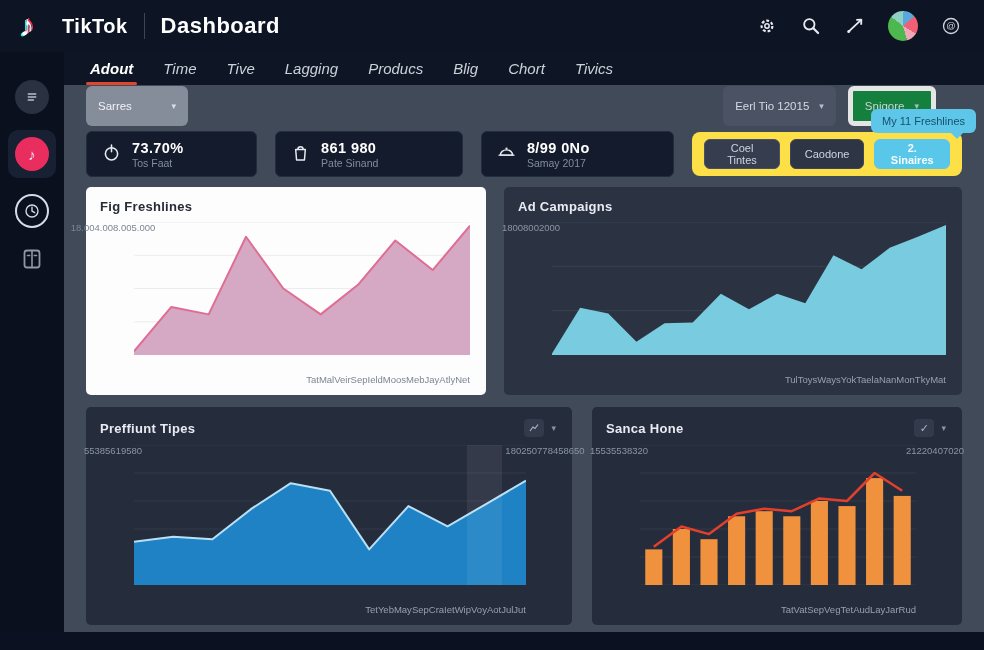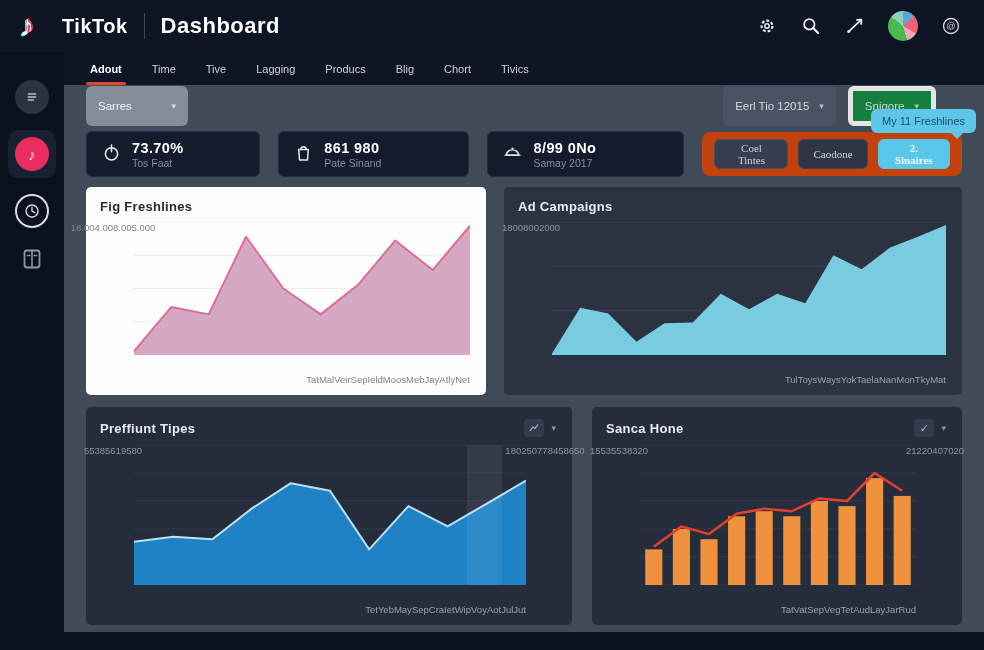--- a/index.html
+++ b/index.html
@@ -29,42 +29,42 @@
   .circ.outline { border:2px solid #d7dce4; }
   .active-wrap { width:48px; height:48px; border-radius:10px; background:#182033; display:flex; align-items:center; justify-content:center; }
   .circ.pink { background:#ea2d5f; }
   .circ .glyph { color:#e8ecf2; font-size:15px; }
   .side-item svg { width:18px; height:18px; }
   .sq-icon { width:30px; height:30px; display:flex; align-items:center; justify-content:center; }
   .sq-icon svg { width:24px; height:24px; }
 
   
   .tabs { position:absolute; left:64px; top:52px; width:920px; height:33px; background:#0e1524; display:flex; align-items:center; padding-left:26px; gap:30px; z-index:4; }
-  .tab { color:#ccd2da; font-size:11px; cursor:pointer; position:relative; height:100%; display:flex; align-items:center; }
+  .tab { color:#ccd2da; font-size:15px; cursor:pointer; position:relative; height:100%; display:flex; align-items:center;font-style:italic; }
   .tab.active { color:#fff; font-weight:bold; }
   .tab.active::after { content:""; position:absolute; left:-4px; right:-4px; bottom:0; height:3px; background:#e0452e; border-radius:2px; }
 
   
   .content { position:absolute; left:64px; top:85px; width:920px; height:547px; padding:6px 22px 0 22px; }
 
   .filter-row { display:flex; align-items:center; height:26px; margin-top:2px; }
   .pill { display:inline-flex; align-items:center; gap:10px; height:40px; border:none; border-radius:6px; padding:0 12px; font-size:11.5px; cursor:pointer; font-family:inherit; }
   .pill .chev { font-size:9px; opacity:.8; }
   .pill.light { background:#858c9a; color:#f0f2f6; min-width:102px; justify-content:space-between; }
   .pill.mid { background:#4a5264; color:#d5dae2; }
   .pill.darkp { background:#15803d; color:#ccd2dc; border:5px solid #e5e5e5; }
   .filter-right { margin-left:auto; display:flex; gap:12px; margin-right:26px; }
 
   .stats-row { display:flex; align-items:center; gap:18px; margin-top:12px; height:46px; }
   .stat-card { height:46px; background:#141b2c; border:1px solid #232c40; border-radius:6px; display:flex; align-items:center; padding:0 14px; gap:10px; }
   .stat-card.w1{ width:182px; } .stat-card.w2{ width:200px; } .stat-card.w3{ width:206px; }
   .stat-icon svg { width:21px; height:21px; }
   .stat-value { color:#fff; font-size:14.5px; font-weight:bold; letter-spacing:.4px; line-height:16px; }
   .stat-label { color:#828da1; font-size:10.5px; margin-top:1px; }
-  .btn-group { margin-left:auto; background:#c2410c; border-radius:8px; padding:7px 12px; display:flex; gap:10px;font-family:Liberation Serif, serif; }
+  .btn-group { margin-left:auto; background:#fde047; border-radius:8px; padding:7px 12px; display:flex; gap:10px; }
   .gbtn { height:30px; border-radius:6px; border:1px solid #46506a; background:#353d4e; color:#cdd4e0; font-size:11px; padding:0 14px; cursor:pointer; font-family:inherit; }
   .gbtn.b2 { background:#2e3646; border-color:#3c4558; }
   .gbtn.cyan { background:#58c7ea; border-color:#58c7ea; color:#f4fcff; font-weight:bold; }
 
   .row1 { display:flex; gap:18px; margin-top:10px; height:208px; }
   .row2 { display:flex; gap:20px; margin-top:12px; height:218px; }
 
   .card { border-radius:5px; padding:12px 16px 10px 14px; display:flex; flex-direction:column; min-width:0; }
   .card.white { background:#fdfdfd; flex:0 0 400px; }
   .card.darkA { background:#2b3343; flex:1; }

